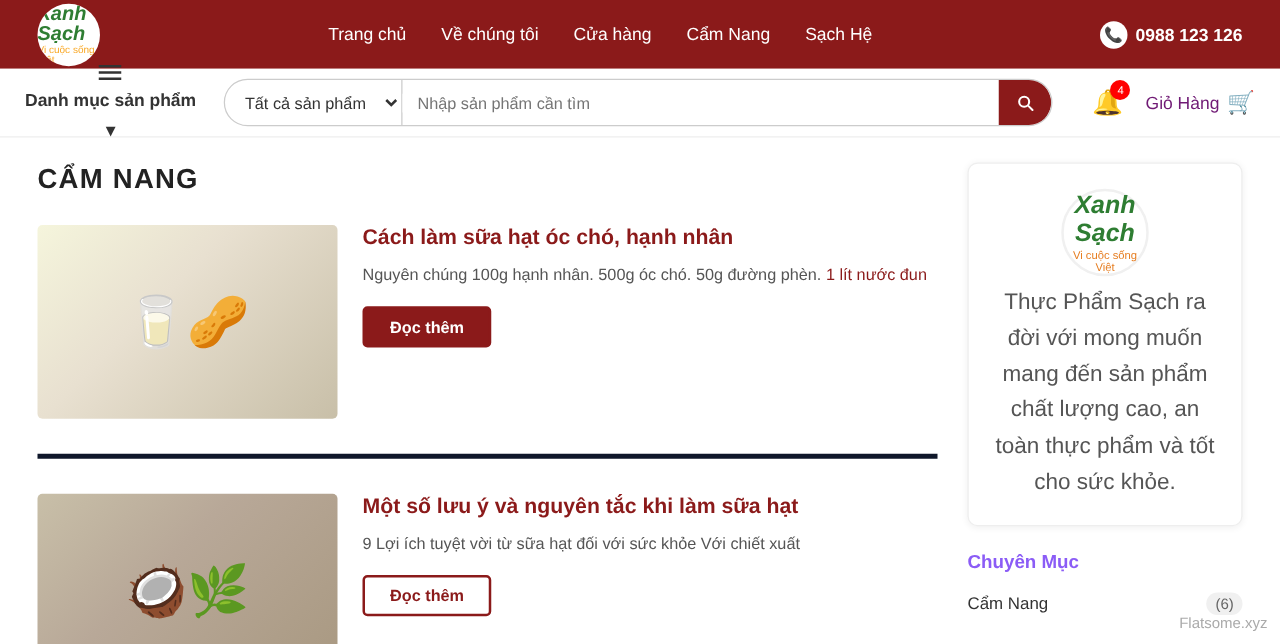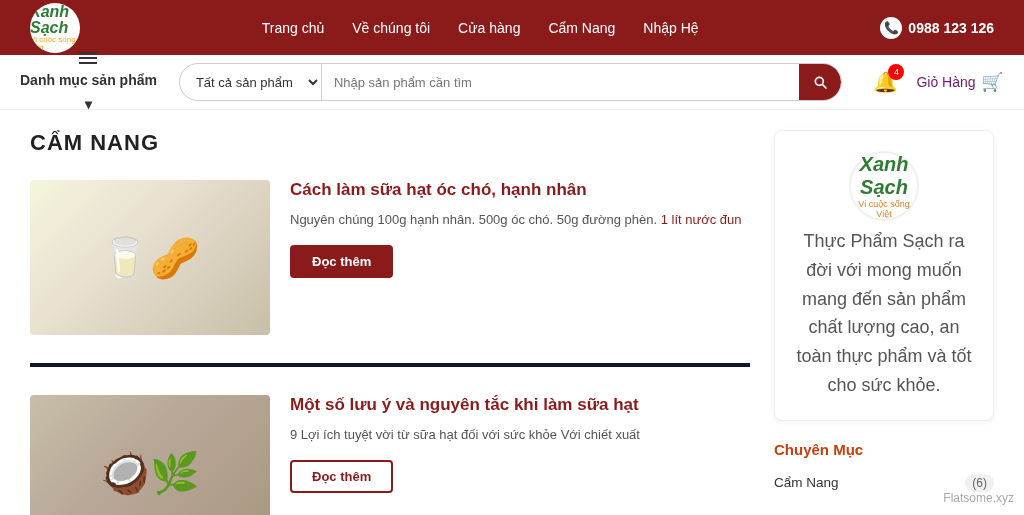--- a/index.html
+++ b/index.html
@@ -312,21 +312,21 @@
     }
     .sidebar-desc {
       font-size: 18px;
       color: #555;
       line-height: 1.6;
       text-align: center;
     }
     .sidebar-section-title {
       font-size: 15px;
       font-weight: 700;
-      color: #c2410c;
+      color: #8b5cf6;
       margin-bottom: 10px;
     }
     .sidebar-category-item {
       display: flex;
       justify-content: space-between;
       align-items: center;
       padding: 6px 0;
       font-size: 13.5px;
       color: #333;
     }
@@ -357,21 +357,21 @@
         <span class="logo-brand">Xanh Sạch</span>
         <span class="logo-sub">Vi cuộc sống Việt</span>
       </div>
     </div>
   </div>
   <ul class="top-nav-links">
     <li><a href="#">Trang chủ</a></li>
     <li><a href="#">Về chúng tôi</a></li>
     <li><a href="#">Cửa hàng</a></li>
     <li><a href="#">Cẩm Nang</a></li>
-    <li><a href="#">Nhập Hệ</a></li>
+    <li><a href="#">Sạch Hệ</a></li>
   </ul>
   <div class="phone-area">
     <div class="phone-icon">📞</div>
     <span>0988 123 126</span>
   </div>
 </nav>
 
 <div class="sec-nav">
   <button class="hamburger-btn">
     <div class="hamburger-icon">

